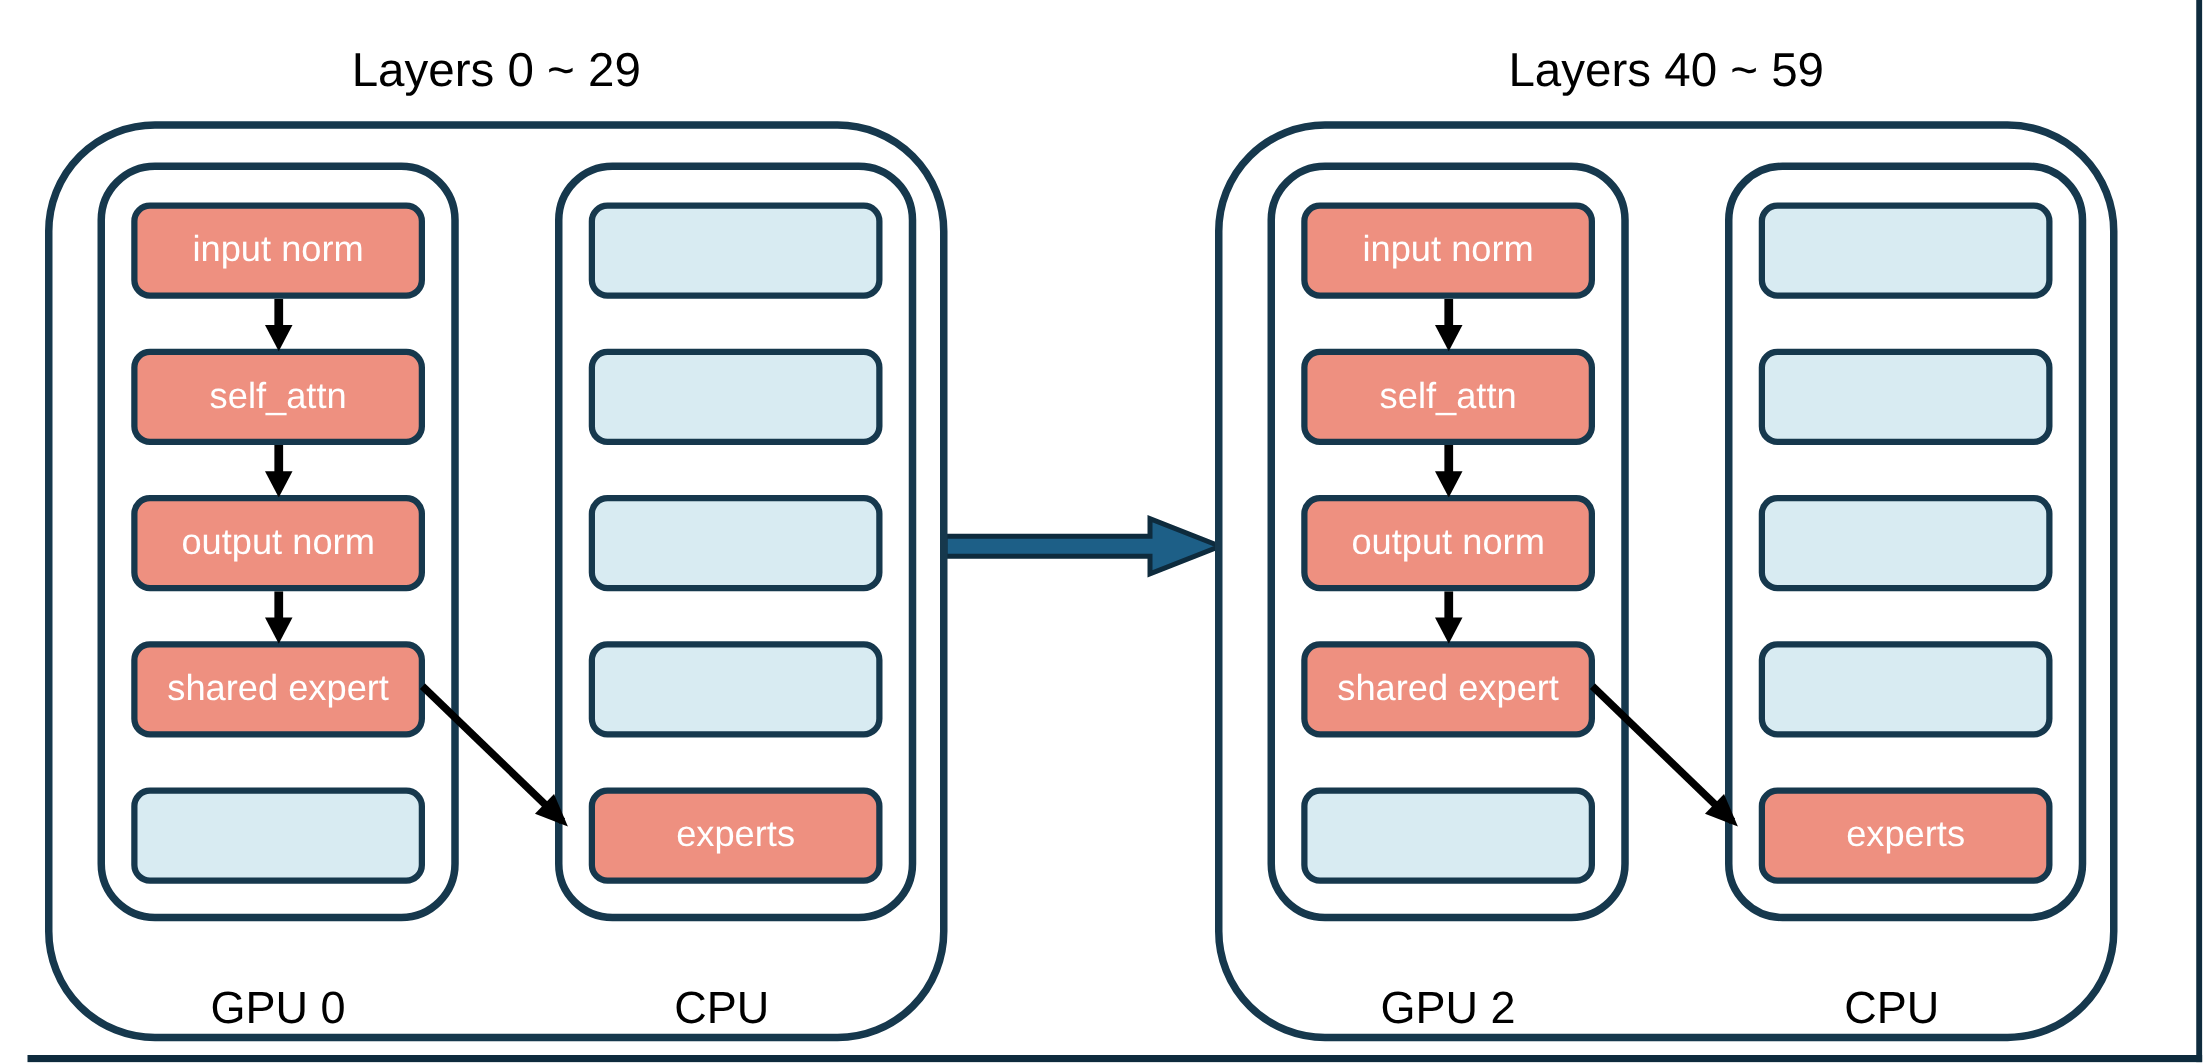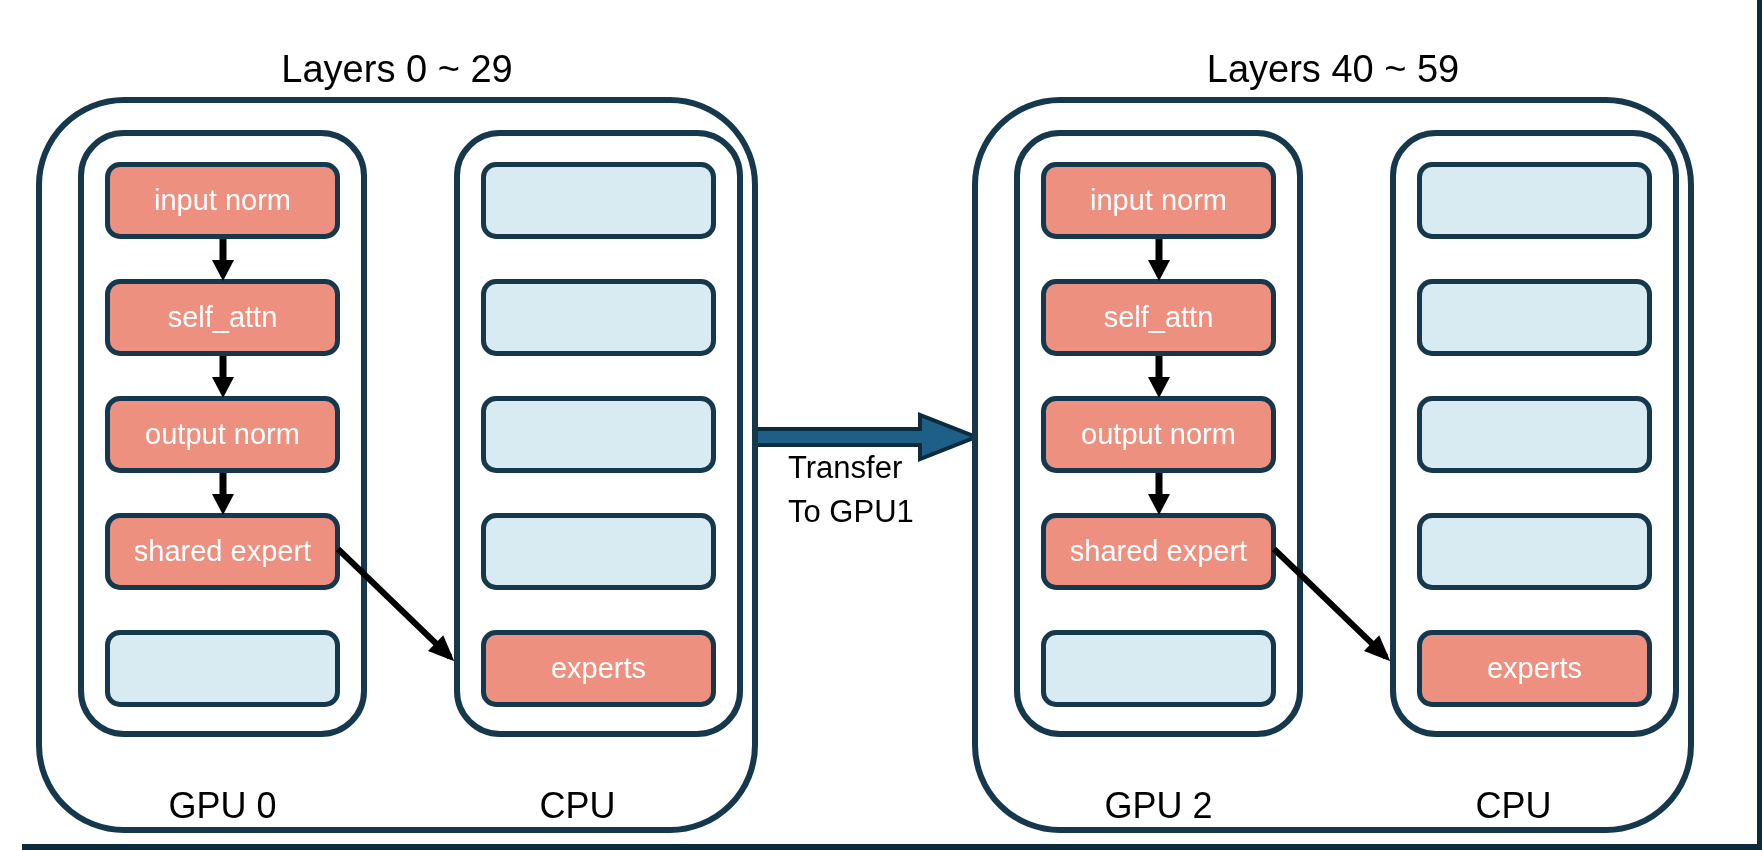--- a/index.html
+++ b/index.html
@@ -12,33 +12,33 @@
     --boxtext:#ffffff;
   }
   *{box-sizing:border-box}
   html,body{margin:0;padding:0;background:#ffffff}
   .canvas{
     position:relative;width:1762px;height:850px;background:#ffffff;
     font-family:"Liberation Sans",sans-serif;overflow:hidden;
   }
   .group-title{
     position:absolute;top:36px;width:722px;text-align:center;
-    font-size:38px;font-weight:500;color:var(--ink);white-space:nowrap;margin-top:12px;
+    font-size:38px;font-weight:500;color:var(--ink);white-space:nowrap;
   }
   .group{
     position:absolute;top:97px;width:722px;height:736px;background:#fff;
     border:6px solid var(--outline);border-radius:88px;
   }
   .col{
     position:absolute;top:27px;width:289px;height:607px;
     border:6px solid var(--outline);border-radius:46px;background:#fff;
     padding-top:26px;
   }
   .col.gpu{left:36px}
-  .col.cpu{left:412px}
+  .col.cpu{left:402px}
   .box{
     width:235px;height:77px;margin:0 auto 40px auto;
     border:5px solid var(--outline);border-radius:15px;
     display:flex;align-items:center;justify-content:center;
     font-size:29px;color:var(--boxtext);white-space:nowrap;
   }
   .box:last-of-type{margin-bottom:0}
   .box.active{background:var(--salmon)}
   .box.idle{background:var(--lightblue)}
   .flow-arrow{
@@ -61,24 +61,20 @@
   .frame-bottom{position:absolute;left:22px;right:0;bottom:0;height:6px;background:var(--frame)}
 </style>
 </head>
 <body>
 
 <div class="canvas">
 
   <svg class="transfer-arrow-svg" viewBox="0 0 230 60" aria-hidden="true">
     <polygon points="4,22 168,22 168,8 224,30 168,52 168,38 4,38" fill="var(--arrowblue)" stroke="var(--frame)" stroke-width="4" stroke-linejoin="miter"></polygon>
   </svg>
-  <div class="transfer-label">
-    <div>Transfer</div>
-    <div>To GPU1</div>
-  </div>
 
   <div class="frame-right"></div>
   <div class="frame-bottom"></div>
 <div class="group-title" style="left: 36px;">Layers 0 ~ 29</div>
     <div class="group" style="left: 36px;">
       <div class="col gpu">
         <div class="box active">
           <span>input norm</span>
         </div>
         <div class="box active">

